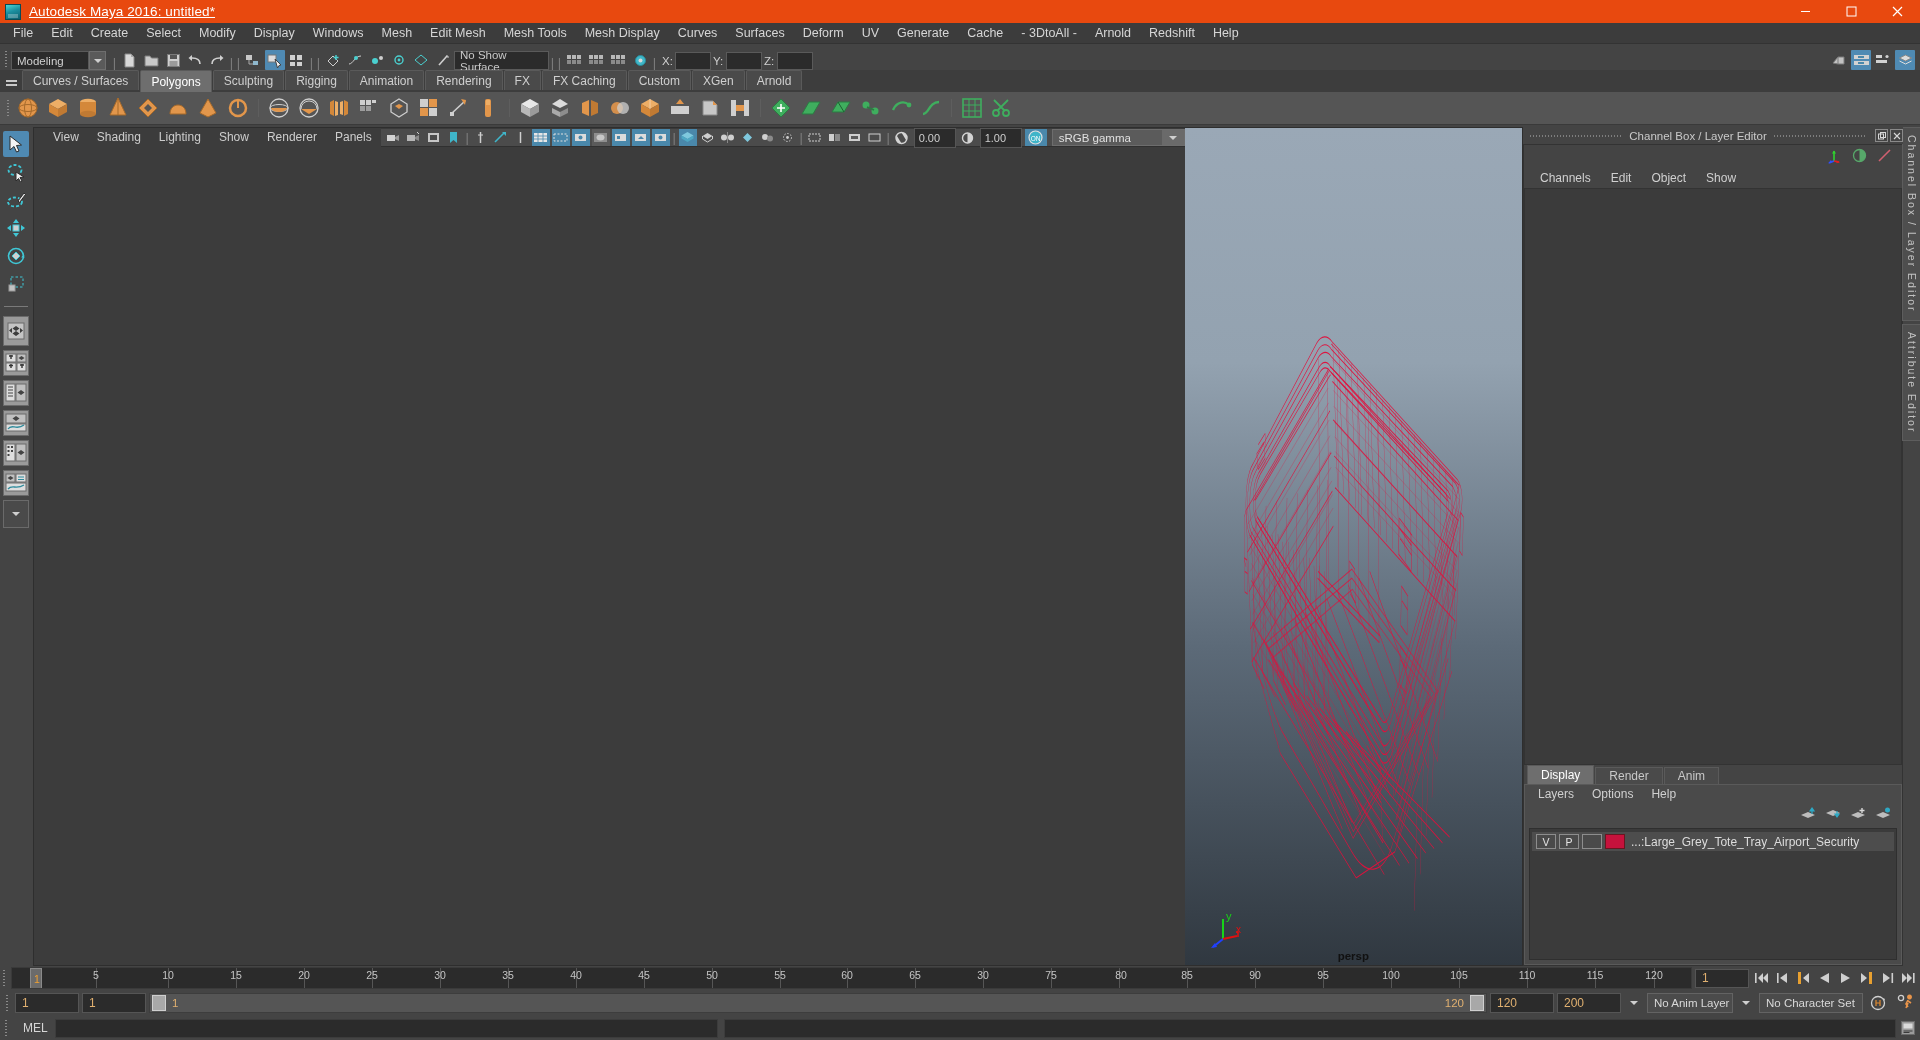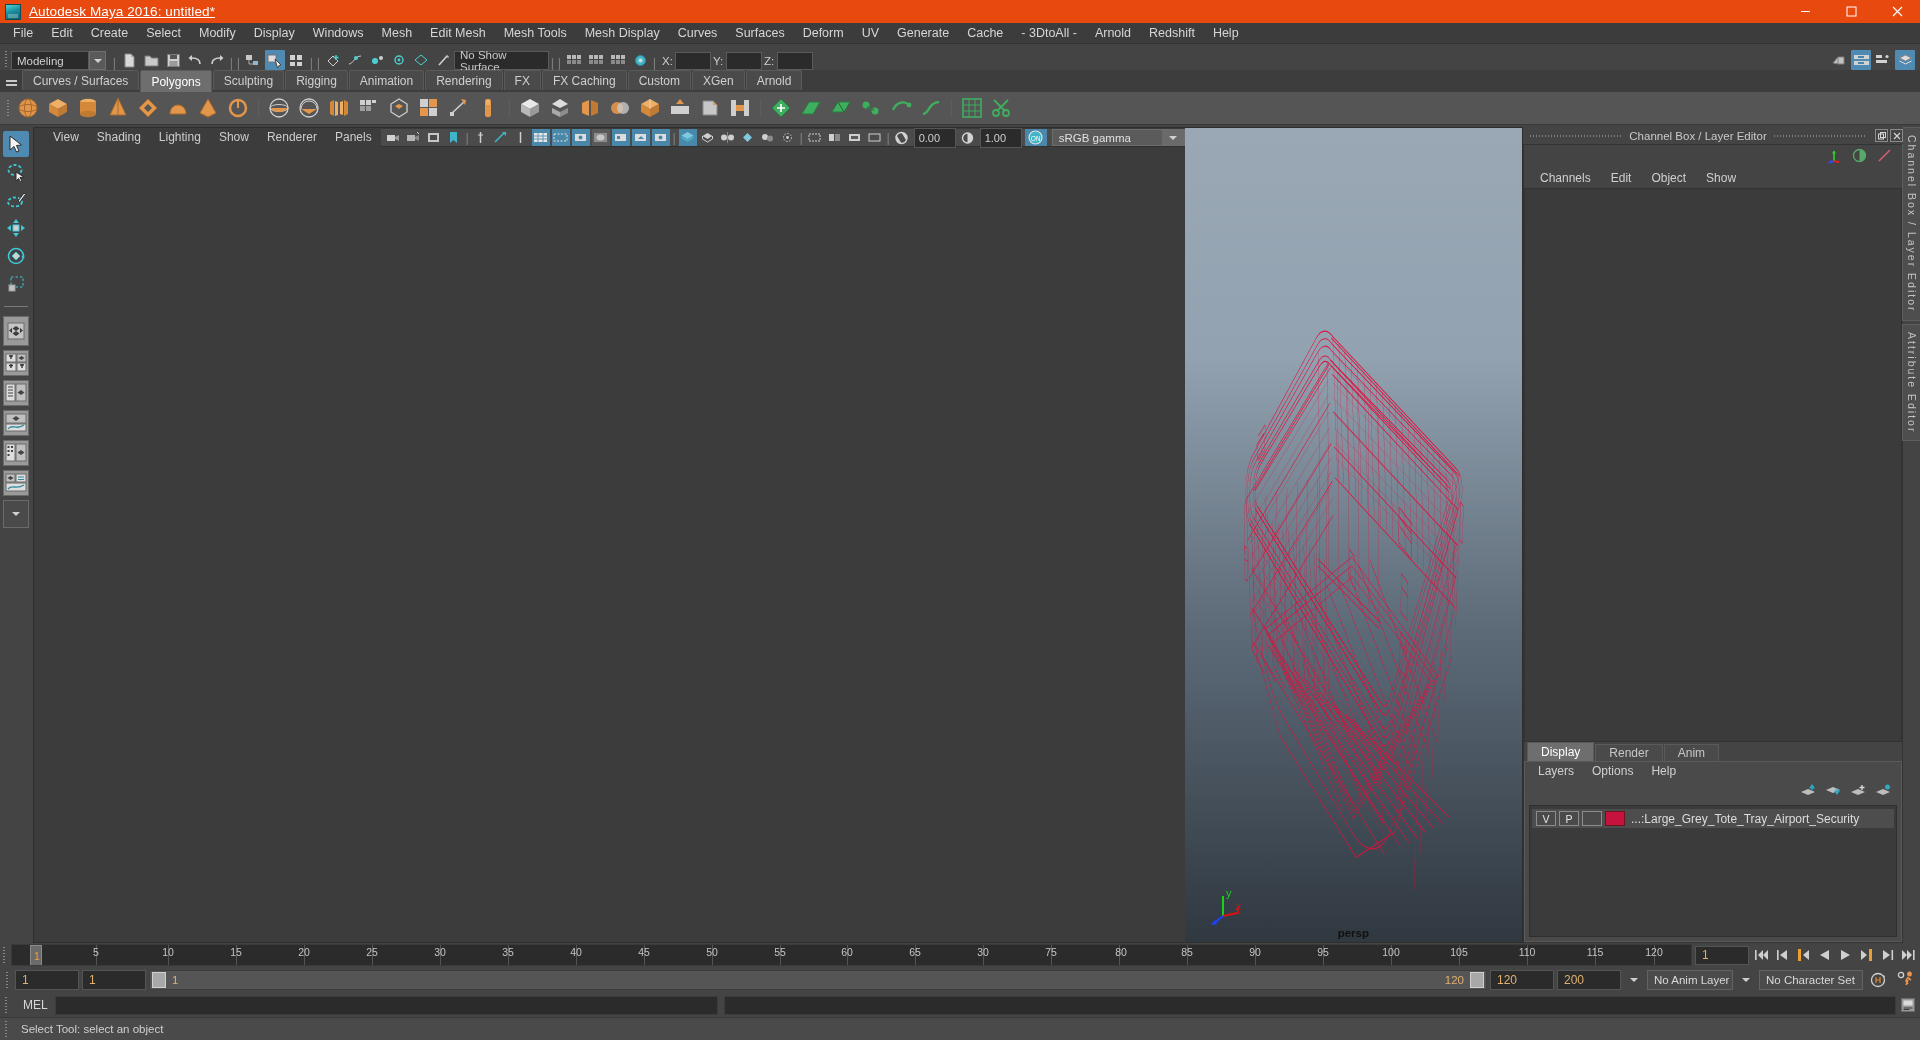--- a/index.html
+++ b/index.html
@@ -1402,18 +1402,14 @@
     <div class="cmd-out"></div>
     <div class="cmd-ico">
       <svg width="16" height="16" viewBox="0 0 16 16">
           <rect x="1.5" y="1.5" width="13" height="13" fill="#9b9b9b" stroke="#6a6a6a"></rect>
           <path d="M3.5 11 h9 M3.5 12.5 h6" stroke="#3a3a3a"></path>
           <rect x="3.5" y="3.5" width="9" height="5" fill="#dadada"></rect>
         </svg>
     </div>
   </div>
 
-  <div class="helpline">
-    <div class="grip"></div>
-    <div class="help-txt">Select Tool: select an object</div>
-  </div>
 
 </div>
 
 </body></html>

